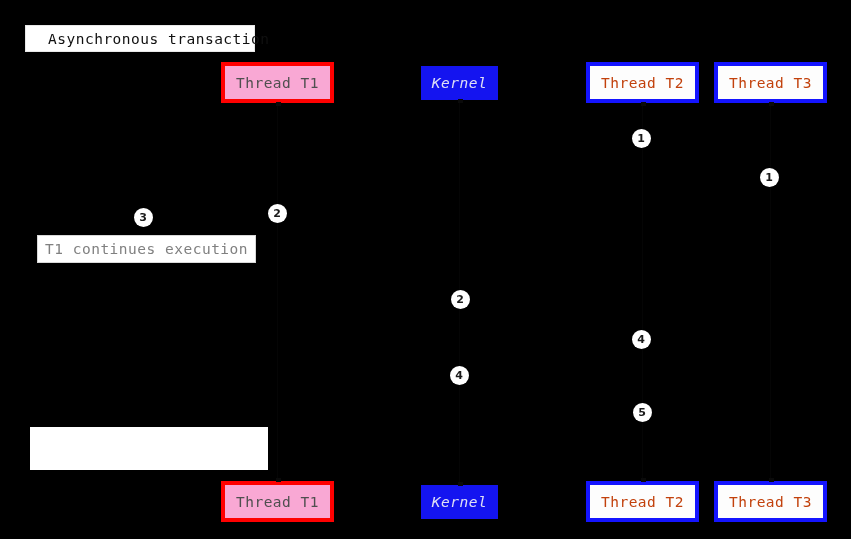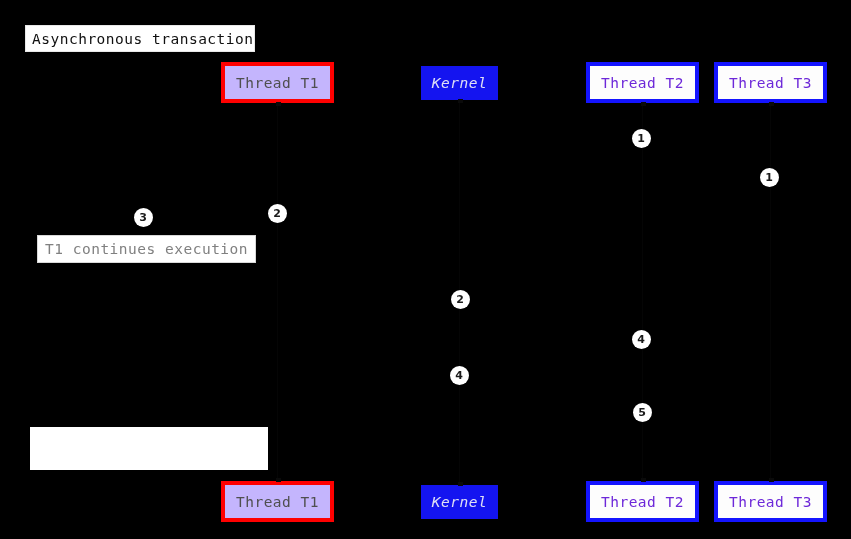--- a/index.html
+++ b/index.html
@@ -23,21 +23,21 @@
     box-sizing: border-box;
     display: flex;
     align-items: center;
     justify-content: flex-start;
     white-space: pre;
     letter-spacing: 0.5px;
   }
   .note-title {
     color: #101010;
     font-size: 14.5px;
-    padding: 0 6px;
+    padding: 0 22px;
     border: 1px solid #e8e8e8;
   }
   .note-body {
     color: #808080;
     font-size: 14.5px;
     padding: 12px 7px;
     border: 1px solid #d8d8d8;
   }
   .note-empty {
     background: #ffffff;
@@ -48,28 +48,28 @@
     position: absolute;
     box-sizing: border-box;
     display: flex;
     align-items: center;
     justify-content: center;
     white-space: pre;
     font-size: 14.5px;
     letter-spacing: 0.5px;
   }
   .p-red {
-    background: #c4b5fd;
+    background: #f9a8d4;
     border: 4px solid #ff0000;
     color: #4f4f4f;
   }
   .p-blue-outline {
     background: #fdfdfd;
     border: 4px solid #1414ff;
-    color: #6d28d9;
+    color: #c2410c;
   }
   .p-blue-solid {
     background: #1414f0;
     border: 0;
     color: #e0e0f5;
     font-style: italic;
   }
 
   
   .lifeline {

